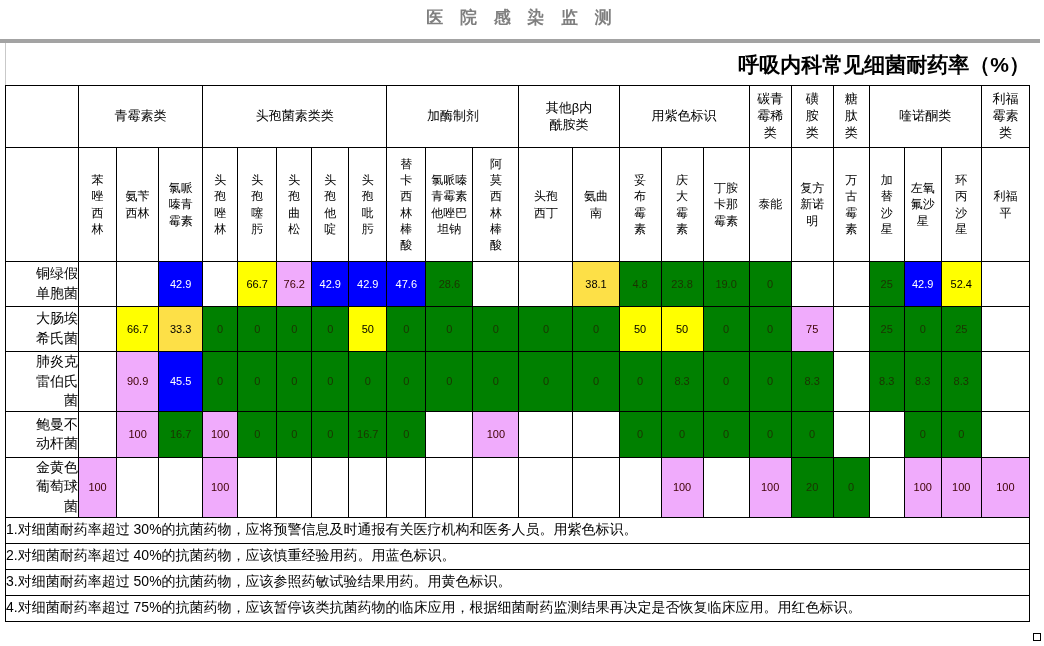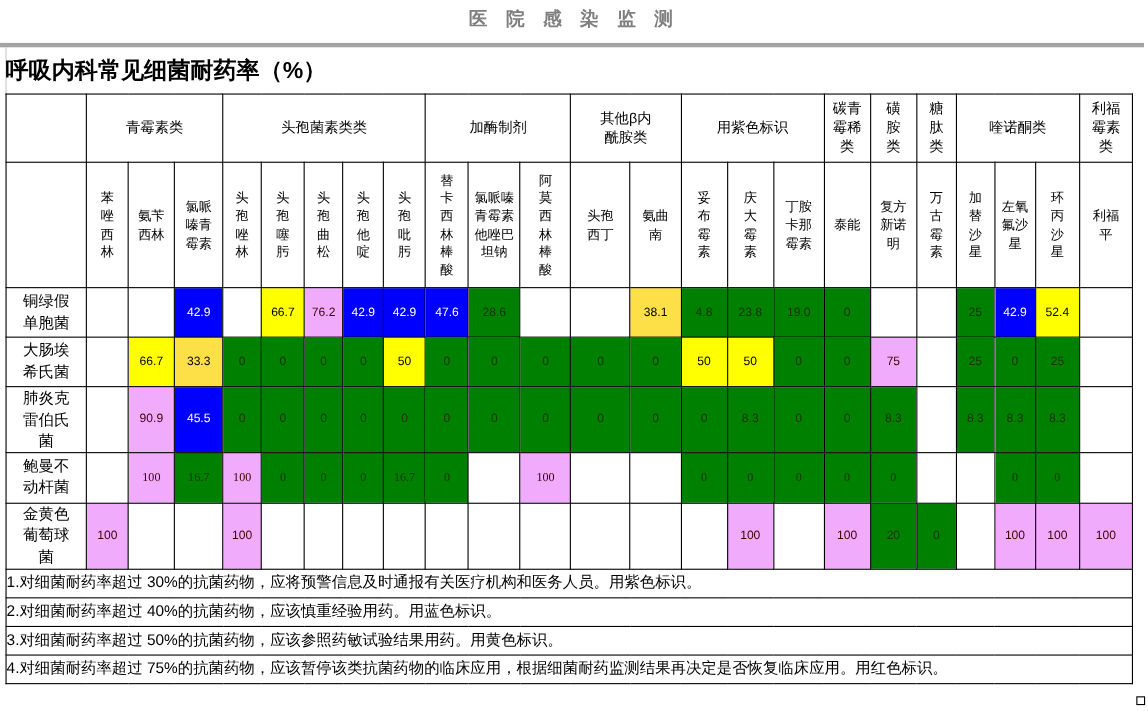--- a/index.html
+++ b/index.html
@@ -9,38 +9,38 @@
     font-family:"Liberation Sans","DejaVu Sans",sans-serif; color:#000;
   }
   .page-title {
     position:absolute; top:6px; left:0; width:1044px;
     text-align:center; font-size:17px; font-weight:bold; color:#7f7f7f; letter-spacing:6px;
   }
   .gray-bar { position:absolute; top:39px; left:0; width:1040px; height:4px; background:#a3a3a3; }
   .left-edge { position:absolute; top:43px; left:5px; width:1px; height:42px; background:#c9c9c9; }
   .doc-title {
     position:absolute; top:45px; left:5px; width:1025px; height:40px; line-height:40px;
-    text-align:left; font-size:21px; font-weight:bold; color:#000;
+    text-align:right; font-size:21px; font-weight:bold; color:#000;
   }
   table.main {
     position:absolute; top:85px; left:5px;
     border-collapse:collapse; table-layout:fixed; width:1025px;
   }
   table.main td { border:1px solid #000; padding:0; overflow:hidden; }
   .corner-cell { background:#fff; }
   .group-cell {
     text-align:center; vertical-align:middle; font-size:13px;
     white-space:pre-line; line-height:1.3;
   }
   .drug-cell {
     text-align:center; vertical-align:middle; font-size:12px;
     white-space:pre-line; line-height:1.35;
   }
   .name-cell {
-    font-size:14px; vertical-align:middle; text-align:center; padding-left:4px;
+    font-size:14px; vertical-align:middle; text-align:right; padding-left:4px;
     white-space:pre-line; line-height:1.4;
   }
   .val-cell { text-align:center; vertical-align:middle; font-size:11px; }
   .c-green  { background:#008000; color:#1a3300; }
   .c-yellow { background:#ffff00; color:#000;margin-left:41px; }
   .c-blue   { background:#0000ff; color:#ffffff;text-align:center; }
   .c-red    { background:#f0abfc; color:#3d0000; }
   .c-purple { background:#fde047; color:#000; }
   .note-cell {
     font-size:14px; text-align:left; vertical-align:middle; padding:2px 4px;
@@ -268,21 +268,21 @@
         <td class="val-cell c-green">8.3</td>
         <td class="val-cell c-green">0</td>
         <td class="val-cell c-green">0</td>
         <td class="val-cell c-green">8.3</td>
         <td class="val-cell"></td>
         <td class="val-cell c-green">8.3</td>
         <td class="val-cell c-green">8.3</td>
         <td class="val-cell c-green">8.3</td>
         <td class="val-cell"></td>
       </tr>
-      <tr style="height: 46px; font-family: Liberation Serif, serif;">
+      <tr style="height: 46px;">
         <td class="name-cell">鲍曼不
 动杆菌</td>
         <td class="val-cell"></td>
         <td class="val-cell c-red">100</td>
         <td class="val-cell c-green">16.7</td>
         <td class="val-cell c-red">100</td>
         <td class="val-cell c-green">0</td>
         <td class="val-cell c-green">0</td>
         <td class="val-cell c-green">0</td>
         <td class="val-cell c-green">16.7</td>

